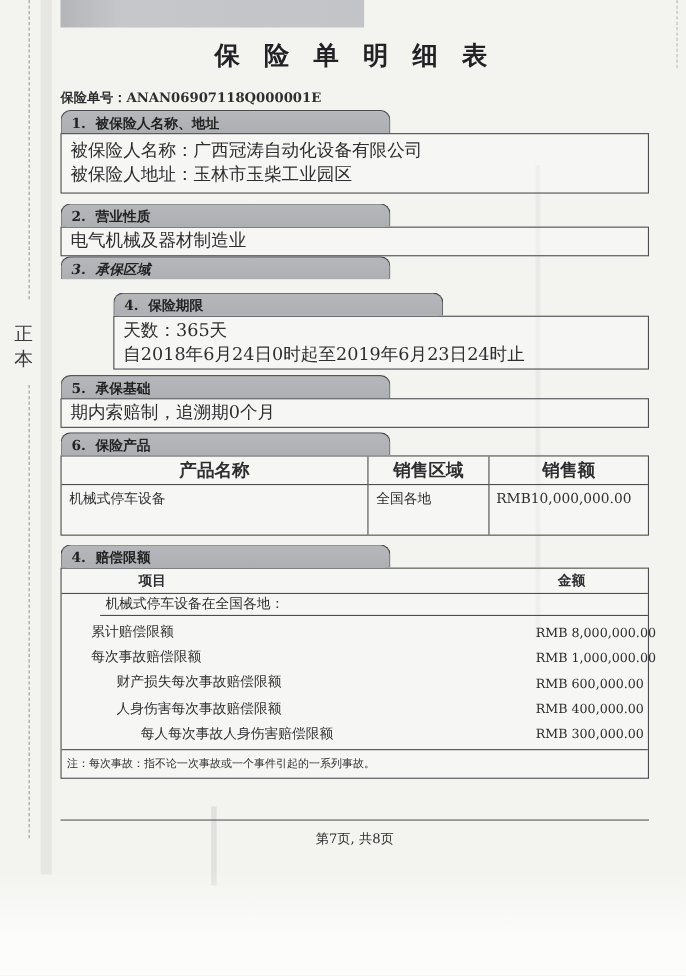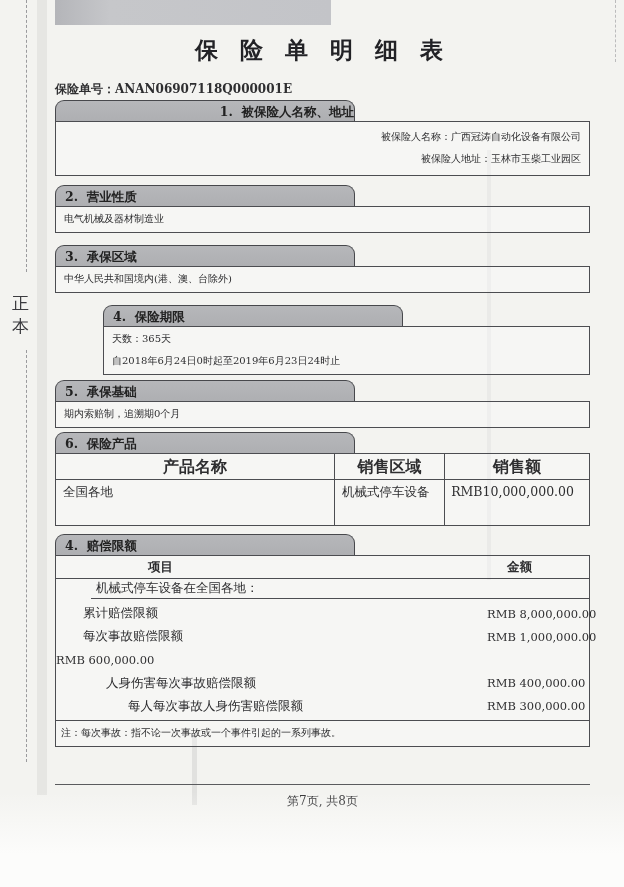--- a/index.html
+++ b/index.html
@@ -36,38 +36,38 @@
   .sec .tab{
     width:289px;height:19px;box-sizing:content-box;
     background:linear-gradient(#b6b7ba,#aeaFb2);
     border:1.6px solid #47484c;border-bottom:none;
     border-radius:9px 9px 0 0;
     font-weight:bold;font-size:12.5px;line-height:19px;
     padding:1px 0 0 9px;white-space:pre;color:#222;
     position:relative;z-index:1;
   }
   .sec .box{border:1.6px solid #4c4d51;background:rgba(255,255,255,.25);}
-  .bline{font-size:10px;line-height:22px;padding:0 8px;white-space:pre;}
+  .bline{font-size:16px;line-height:22px;padding:0 8px;white-space:pre;}
   .box.pad1{padding:4px 0 5px;}
   .box.pad2{padding:1px 0 2px;}
-  .mt-s2{margin-top:9px;} .mt-s3{margin-top:12px;} .mt-s4{margin-top:12px;margin-left:48px;}
+  .mt-s2{margin-top:9px;} .mt-s3{margin-top:0;font-style:italic;} .mt-s4{margin-top:12px;margin-left:48px;}
   .mt-s5{margin-top:5px;} .mt-s6{margin-top:4px;} .mt-s7{margin-top:8px;}
   
   .t6{display:grid;grid-template-columns:279px 110px 1fr;}
   .t6 .hc{height:25px;line-height:25px;text-align:center;font-weight:bold;
     font-size:16px;border-bottom:1.6px solid #4c4d51;white-space:pre;}
   .t6 .hc.v{border-right:1.6px solid #4c4d51;}
   .t6 .dc{height:45px;font-size:12.5px;padding-top:4px;box-sizing:border-box;white-space:pre;}
   .t6 .dc.v{border-right:1.6px solid #4c4d51;}
   .t6 .dc.left{padding-left:7px;}
   .t6 .dc.right{text-align:right;padding-right:15px;}
   
   .t7h{display:flex;align-items:center;height:22px;border-bottom:1.6px solid #4c4d51;
     font-weight:bold;font-size:12.5px;}
-  .t7h .item-h{margin-left:92px;}
+  .t7h .item-h{margin-left:70px;}
   .t7h .amt-h{margin-left:auto;margin-right:57px;}
   .t7group{display:flex;align-items:center;height:19px;border-bottom:1.6px solid #4c4d51;
     font-size:12.5px;padding-left:5px;white-space:pre;margin-left:35px;}
   .limits{padding:3px 0 2px;}
   .lrow{display:flex;align-items:center;height:23.2px;font-size:12.5px;}
   .lrow .lab{flex:1;white-space:pre;}
   .lrow .amt{width:102px;text-align:left;font-size:11.5px;white-space:pre;}
   .ind1{padding-left:27px;} .ind2{padding-left:50px;} .ind3{padding-left:72px;}
   .t7note{display:flex;align-items:center;height:25px;border-top:1.6px solid #4c4d51;
     font-size:10px;padding-left:5px;white-space:pre;text-align:right;}
@@ -89,40 +89,37 @@
   <div class="edge-right"></div>
 
   <div class="copy-mark">正本</div>
 
   <div class="content">
 
     <h1 class="doc-title">保 险 单 明 细 表</h1>
 
     <div class="policy-line"><span>保险单号：</span><span>ANAN06907118Q000001E</span></div>
 
-    <section class="sec" style="margin-top:2px;text-align:right;">
+    <section class="sec" style="margin-top:2px;">
       <div class="tab">1.  被保险人名称、地址</div>
       <div class="box pad1">
         <div class="bline">被保险人名称：广西冠涛自动化设备有限公司</div>
         <div class="bline">被保险人地址：玉林市玉柴工业园区</div>
       </div>
     </section>
 
     <section class="sec mt-s2">
       <div class="tab">2.  营业性质</div>
       <div class="box pad2">
         <div class="bline">电气机械及器材制造业</div>
       </div>
     </section>
 
     <section class="sec mt-s3">
       <div class="tab">3.  承保区域</div>
-      <div class="box pad2">
-        <div class="bline">中华人民共和国境内(港、澳、台除外)</div>
-      </div>
     </section>
 
     <section class="sec mt-s4">
       <div class="tab">4.  保险期限</div>
       <div class="box pad2">
         <div class="bline">天数：365天</div>
         <div class="bline">自2018年6月24日0时起至2019年6月23日24时止</div>
       </div>
     </section>
 
@@ -133,22 +130,22 @@
       </div>
     </section>
 
     <section class="sec mt-s6">
       <div class="tab">6.  保险产品</div>
       <div class="box">
         <div class="t6">
           <div class="hc v">产品名称</div>
           <div class="hc v">销售区域</div>
           <div class="hc">销售额</div>
+          <div class="dc v left">机械式停车设备</div>
           <div class="dc v left">全国各地</div>
-          <div class="dc v left">机械式停车设备</div>
           <div class="dc right">RMB10,000,000.00</div>
         </div>
       </div>
     </section>
 
     <section class="sec mt-s7">
       <div class="tab">4.  赔偿限额</div>
       <div class="box">
         <div class="t7h">
           <span class="item-h">项目</span>
@@ -158,20 +155,21 @@
         <div class="limits">
           <div class="lrow">
             <span class="lab ind1">累计赔偿限额</span>
             <span class="amt">RMB 8,000,000.00</span>
           </div>
           <div class="lrow">
             <span class="lab ind1">每次事故赔偿限额</span>
             <span class="amt">RMB 1,000,000.00</span>
           </div>
           <div class="lrow">
+            <span class="lab ind2">财产损失每次事故赔偿限额</span>
             <span class="amt">RMB 600,000.00</span>
           </div>
           <div class="lrow">
             <span class="lab ind2">人身伤害每次事故赔偿限额</span>
             <span class="amt">RMB 400,000.00</span>
           </div>
           <div class="lrow">
             <span class="lab ind3">每人每次事故人身伤害赔偿限额</span>
             <span class="amt">RMB 300,000.00</span>
           </div>

